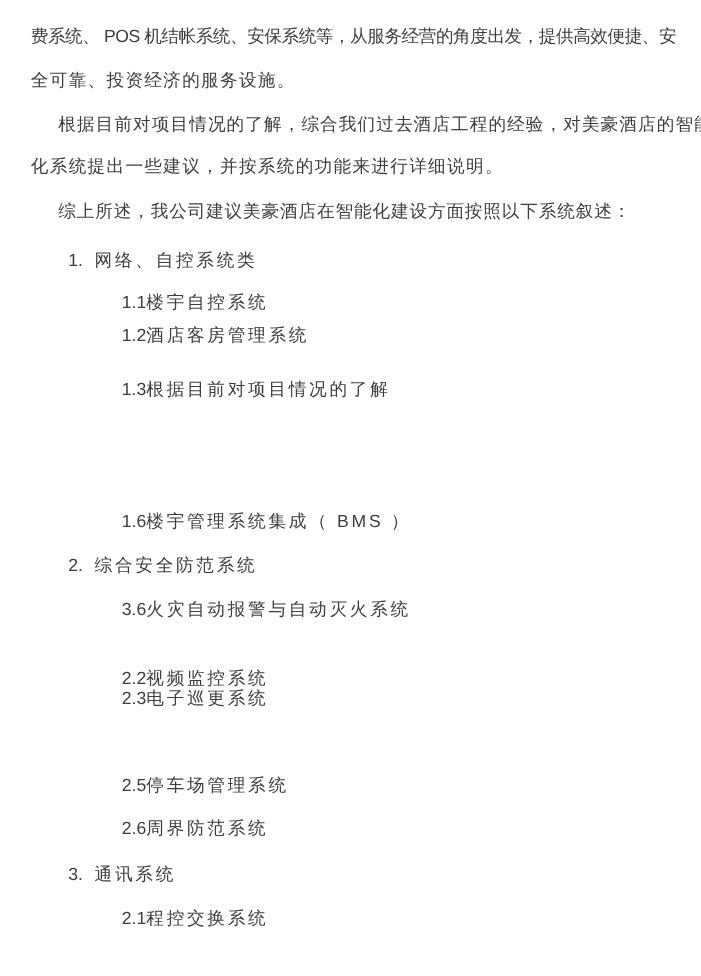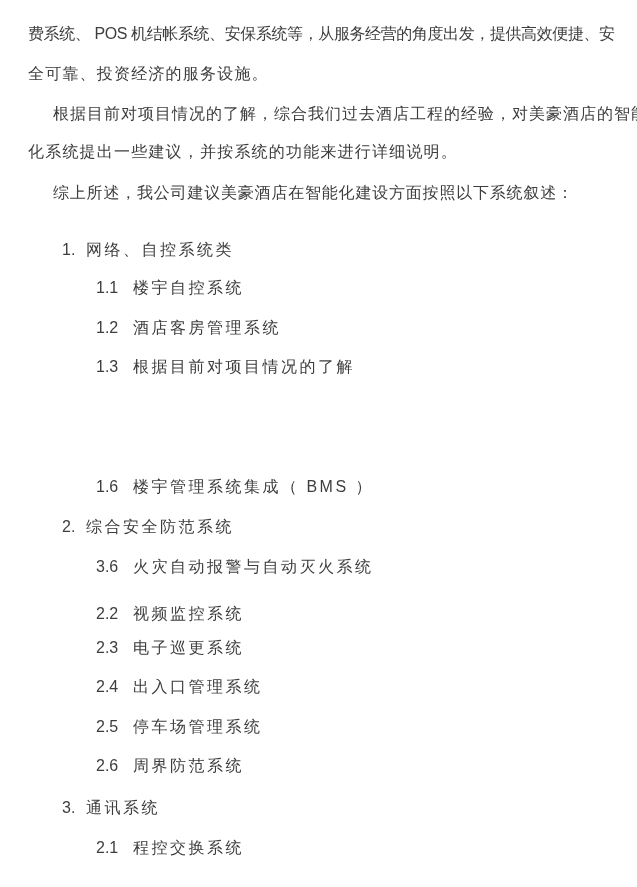--- a/index.html
+++ b/index.html
@@ -24,31 +24,30 @@
     white-space: nowrap;
     letter-spacing: 1.2px;
   }
   .pline.indent { left: 53px; }
   .pline.ls-tight { letter-spacing: -0.4px; }
   .pline.ls-med   { letter-spacing: 1.0px; }
   .pline.ls-sm    { letter-spacing: 0.8px; }
   .row {
     position: absolute;
     white-space: nowrap;
-    margin-top: 12px;
   }
   .row.lvl1 { left: 62px; }
   .row.lvl2 { left: 96px; }
   .row .num {
     display: inline-block;
     letter-spacing: 0;
     vertical-align: top;
   }
   .row.lvl1 .num { width: 24px; }
-  .row.lvl2 .num { width: 37px; }
+  .row.lvl2 .num { width: 37px; text-align: right; }
   .row .lbl {
     letter-spacing: 2.5px;
     vertical-align: top;
   }
 </style>
 </head>
 <body>
 
 <div class="page">
 
@@ -57,43 +56,40 @@
   <div class="pline indent ls-med" style="top:104px">根据目前对项目情况的了解，综合我们过去酒店工程的经验，对美豪酒店的智能</div>
   <div class="pline" style="top:142px">化系统提出一些建议，并按系统的功能来进行详细说明。</div>
   <div class="pline indent ls-sm" style="top:183px">综上所述，我公司建议美豪酒店在智能化建设方面按照以下系统叙述：</div>
 
   <div class="row lvl1" style="top:228px">
     <span class="num">1.</span><span class="lbl">网络、自控系统类</span>
   </div>
   <div class="row lvl2" style="top:266px">
     <span class="num">1.1</span><span class="lbl">楼宇自控系统</span>
   </div>
-  <div class="row lvl2" style="top:306px">
+  <div class="row lvl2" style="top:296px">
     <span class="num">1.2</span><span class="lbl">酒店客房管理系统</span>
   </div>
   <div class="row lvl2" style="top:345px">
     <span class="num">1.3</span><span class="lbl">根据目前对项目情况的了解</span>
   </div>
   <div class="row lvl2" style="top:465px">
     <span class="num">1.6</span><span class="lbl">楼宇管理系统集成（ BMS ）</span>
   </div>
   <div class="row lvl1" style="top:505px">
     <span class="num">2.</span><span class="lbl">综合安全防范系统</span>
   </div>
   <div class="row lvl2" style="top:545px">
     <span class="num">3.6</span><span class="lbl">火灾自动报警与自动灭火系统</span>
   </div>
-  <div class="row lvl2" style="top:592px">
+  <div class="row lvl2" style="top:608px">
     <span class="num">2.2</span><span class="lbl">视频监控系统</span>
   </div>
   <div class="row lvl2" style="top:626px">
     <span class="num">2.3</span><span class="lbl">电子巡更系统</span>
-  </div>
-  <div class="row lvl2" style="top:665px">
-    <span class="num">2.4</span><span class="lbl">出入口管理系统</span>
   </div>
   <div class="row lvl2" style="top:705px">
     <span class="num">2.5</span><span class="lbl">停车场管理系统</span>
   </div>
   <div class="row lvl2" style="top:744px">
     <span class="num">2.6</span><span class="lbl">周界防范系统</span>
   </div>
   <div class="row lvl1" style="top:786px">
     <span class="num">3.</span><span class="lbl">通讯系统</span>
   </div>

